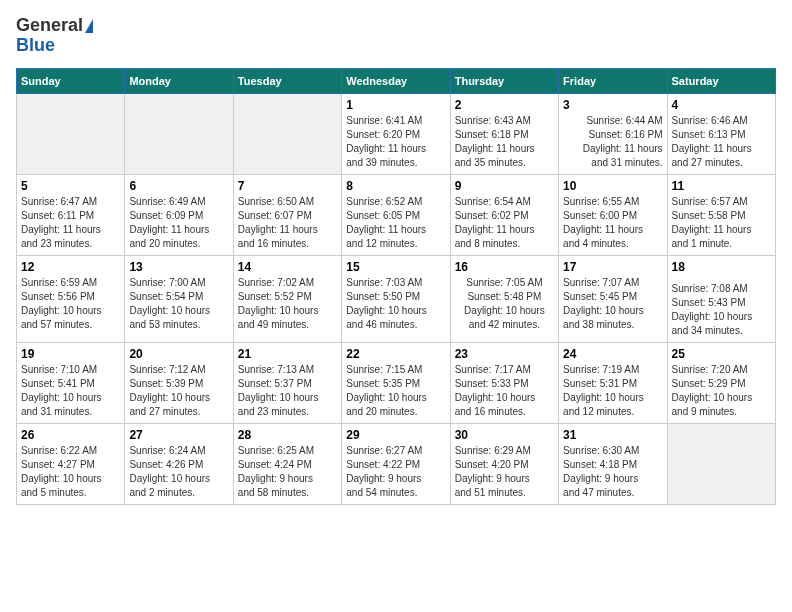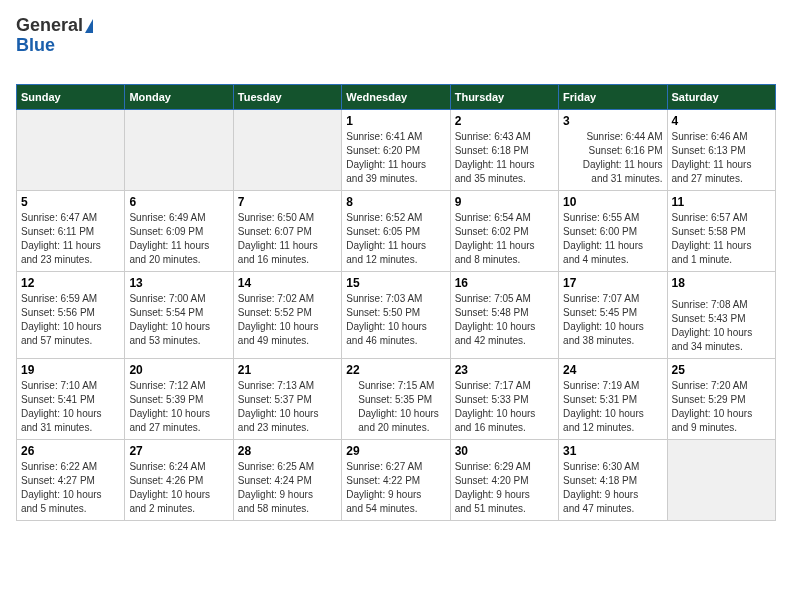--- a/index.html
+++ b/index.html
@@ -7,21 +7,21 @@
       font-family: Arial, sans-serif;
       background: #fff;
       width: 792px;
       min-height: 612px;
       padding: 16px;
     }
     .header {
       display: flex;
       justify-content: space-between;
       align-items: flex-end;
-      margin-bottom: 28px;
+      margin-bottom: 12px;
     }
     .logo {
       display: flex;
       flex-direction: column;
       align-items: flex-start;
     }
     .logo-general {
       font-size: 18px;
       font-weight: bold;
       color: #333;
@@ -58,21 +58,21 @@
     .location {
       font-size: 14px;
       color: #444;
     }
     .calendar {
       width: 100%;
       border-collapse: collapse;
       font-size: 10.5px;
     }
     .calendar th {
-      background-color: #14532d;
+      background-color: #0f766e;
       color: #fff;
       padding: 6px 4px;
       text-align: left;
       font-weight: bold;
       font-size: 11px;
       border: 1px solid #2a6db5;
     }
     .calendar td {
       border: 1px solid #ccc;
       vertical-align: top;
@@ -230,21 +230,21 @@
         </td>
         <td>
           <span class="day-num">15</span>
           <div class="day-detail" style="white-space: pre-line;">Sunrise: 7:03 AM
 Sunset: 5:50 PM
 Daylight: 10 hours
 and 46 minutes.</div>
         </td>
         <td>
           <span class="day-num">16</span>
-          <div class="day-detail" style="white-space: pre-line;">Sunrise: 7:05 AM
+          <div class="day-detail" style="white-space: pre-line; text-align: center;">Sunrise: 7:05 AM
 Sunset: 5:48 PM
 Daylight: 10 hours
 and 42 minutes.</div>
         </td>
         <td>
           <span class="day-num">17</span>
           <div class="day-detail" style="white-space: pre-line;">Sunrise: 7:07 AM
 Sunset: 5:45 PM
 Daylight: 10 hours
 and 38 minutes.</div>
@@ -274,21 +274,21 @@
         </td>
         <td>
           <span class="day-num">21</span>
           <div class="day-detail" style="white-space: pre-line;">Sunrise: 7:13 AM
 Sunset: 5:37 PM
 Daylight: 10 hours
 and 23 minutes.</div>
         </td>
         <td>
           <span class="day-num">22</span>
-          <div class="day-detail" style="white-space: pre-line; margin-left: 12px;">Sunrise: 7:15 AM
+          <div class="day-detail" style="white-space: pre-line;">Sunrise: 7:15 AM
 Sunset: 5:35 PM
 Daylight: 10 hours
 and 20 minutes.</div>
         </td>
         <td>
           <span class="day-num">23</span>
           <div class="day-detail" style="white-space: pre-line;">Sunrise: 7:17 AM
 Sunset: 5:33 PM
 Daylight: 10 hours
 and 16 minutes.</div>

